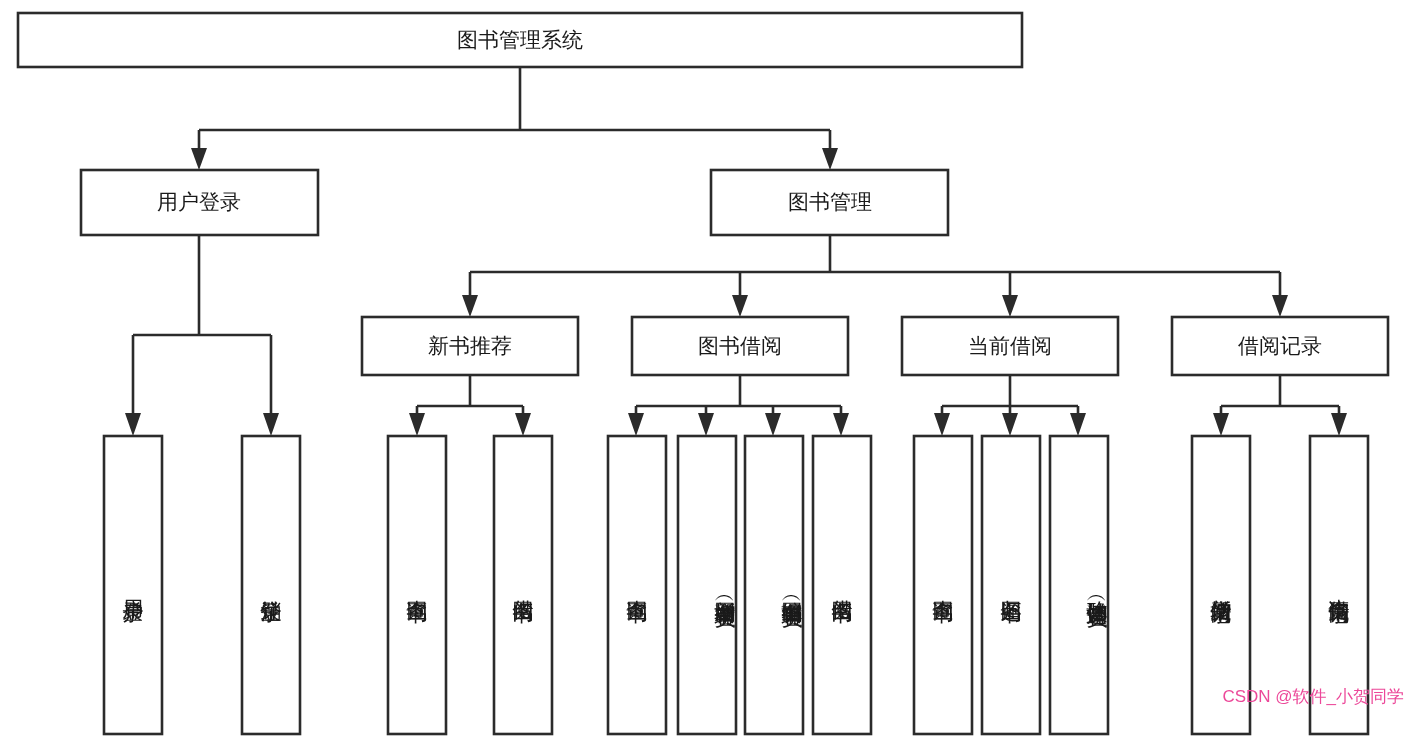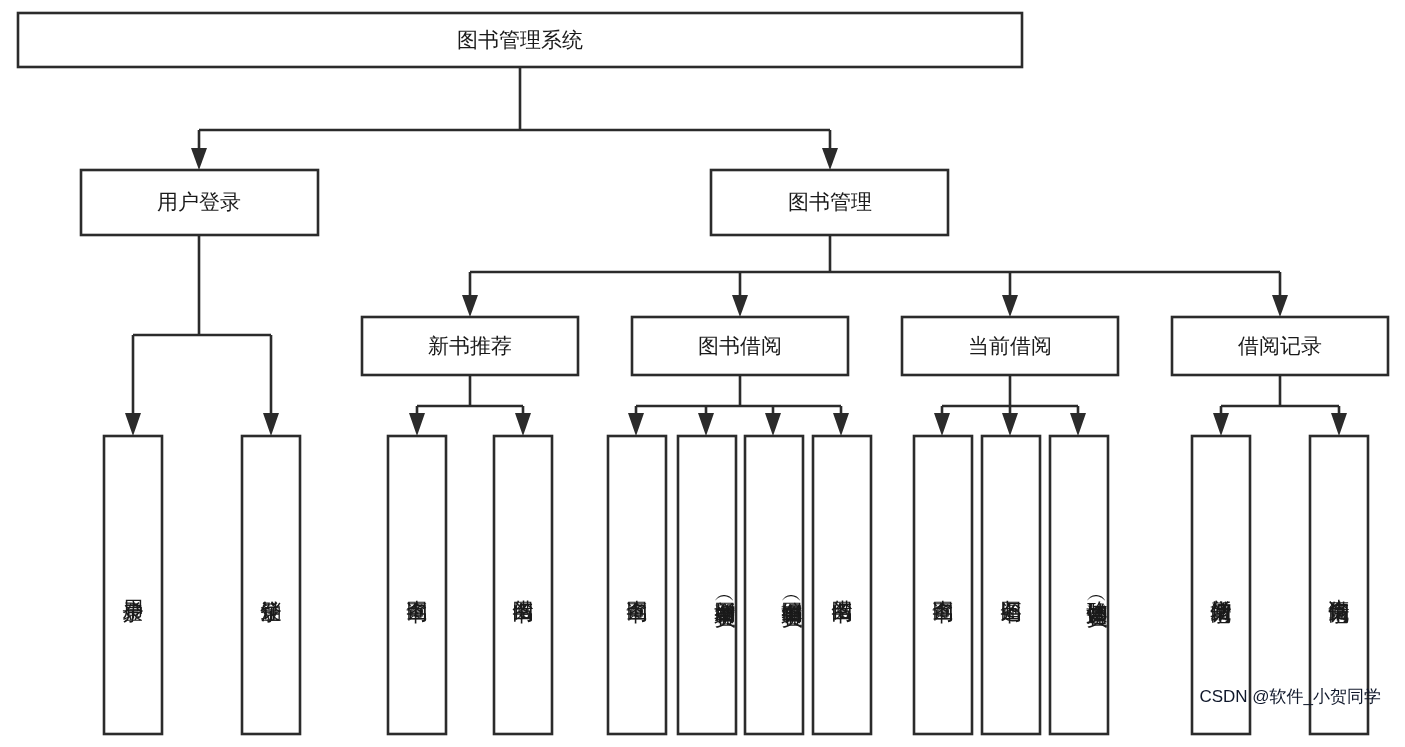--- a/index.html
+++ b/index.html
@@ -58,25 +58,25 @@
     color: #1a1a1a;
     letter-spacing: 1px;
     display: flex;
     align-items: center;
     justify-content: center;
     white-space: nowrap;
     pointer-events: none;
   }
   .watermark {
     position: absolute;
-    right: 24px;
+    right: 1px;
     bottom: 4px;
     font-family: "Liberation Sans", "DejaVu Sans", sans-serif;
     font-size: 17px;
-    color: #0f172a;
+    color: #ec4899;
     white-space: nowrap;
   }
 </style>
 </head>
 <body>
 
 <div id="diagram-root">
 
   <svg class="diagram-canvas" viewBox="0 0 1405 747" xmlns="http://www.w3.org/2000/svg">
 

